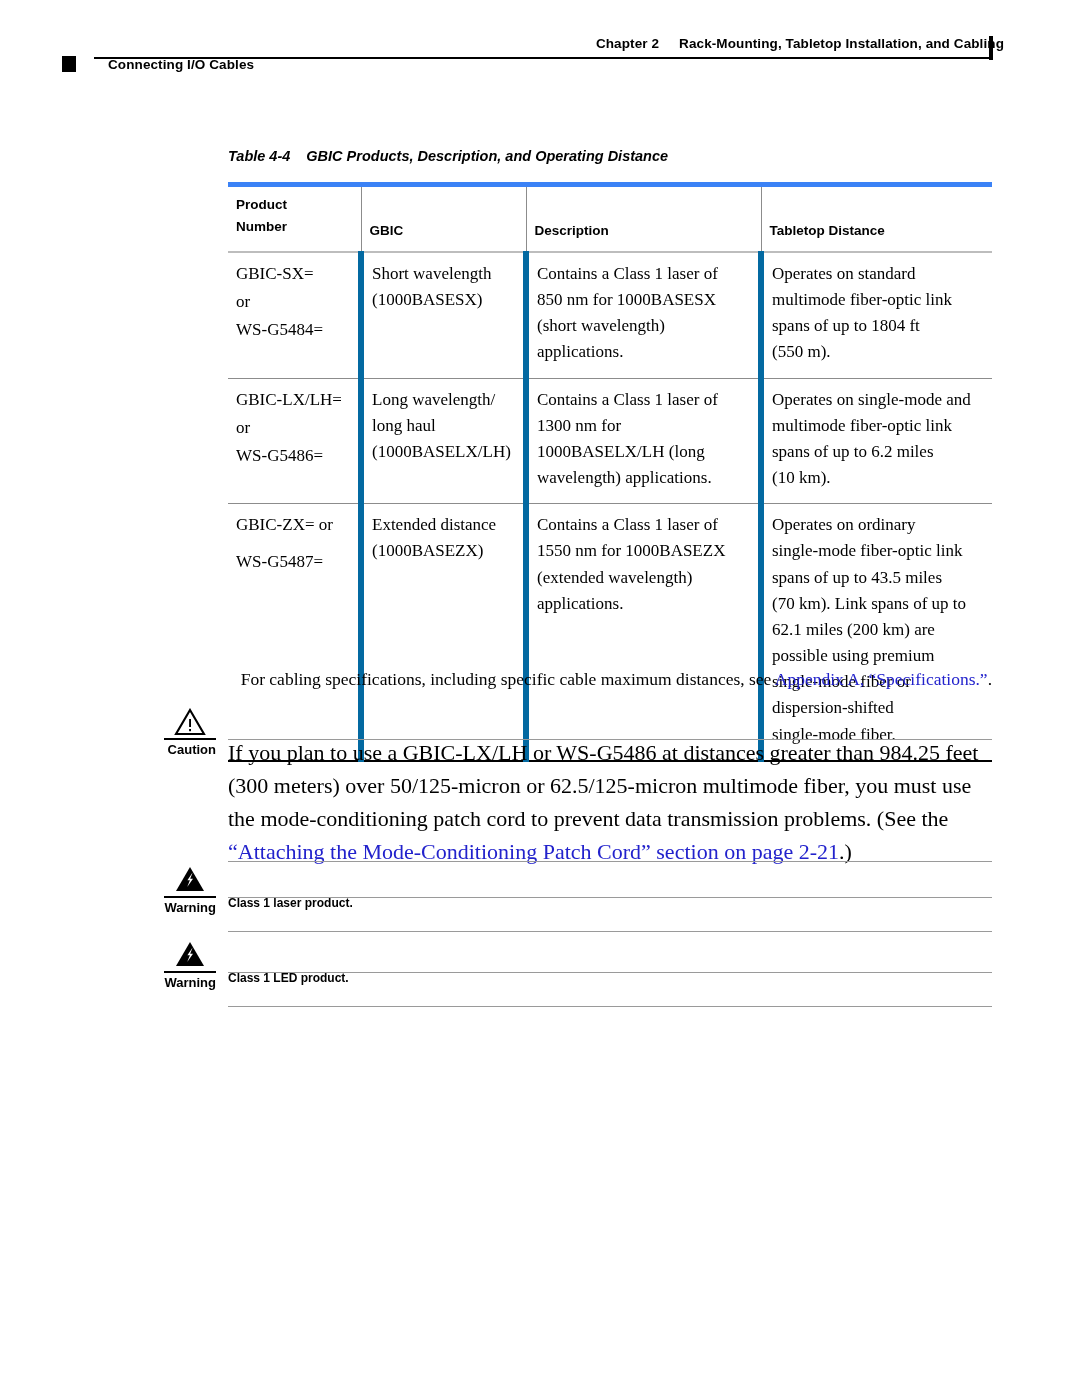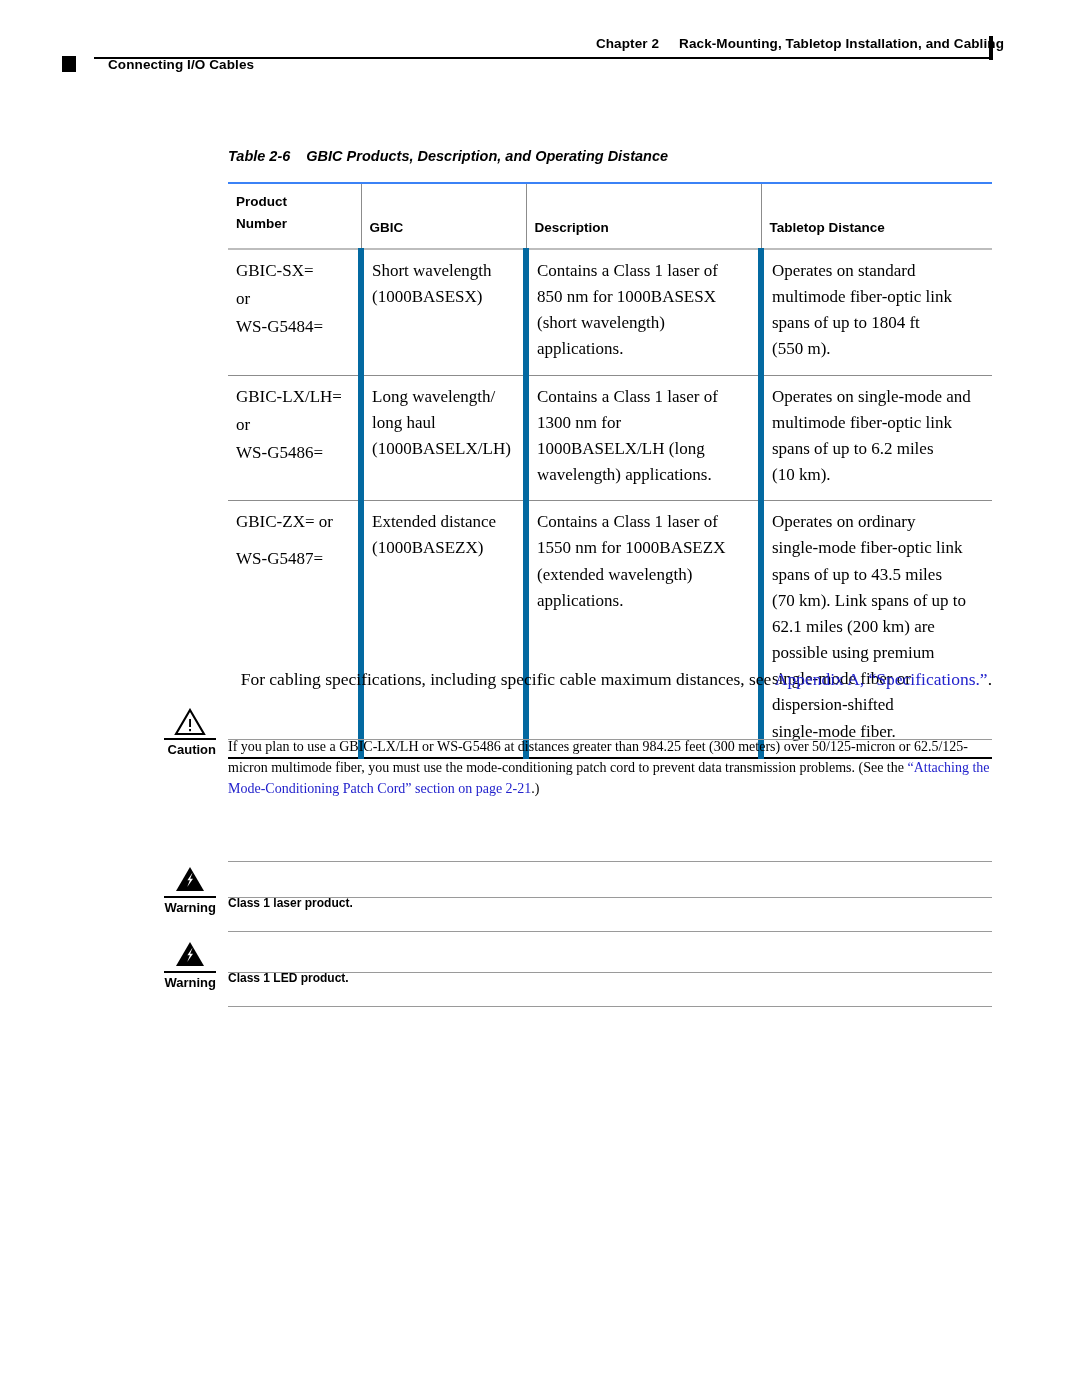--- a/index.html
+++ b/index.html
@@ -106,21 +106,21 @@
   .gbic-table col.c3 { width: 235px; }
   .gbic-table col.c4 { width: 231px; }
 
   .gbic-table thead th {
     font-family: "Liberation Sans", sans-serif;
     font-weight: bold;
     font-size: 13.5px;
     text-align: left;
     vertical-align: top;
     padding: 7px 10px 9px 8px;
-    border-top: 2px solid #3b82f6;
+    border-top: 5px solid #3b82f6;
     border-bottom: 2px solid #bdbdbd;
     border-right: 1px solid #8c8c8c;
     line-height: 1.62;
   }
   .gbic-table thead th:last-child { border-right: none; }
   .gbic-table thead th .hdr-l2 { display: block; }
 
   .gbic-table tbody td {
     font-family: "Liberation Serif", serif;
     font-size: 17px;
@@ -173,21 +173,21 @@
     left: 0;
     width: 66px;
     text-align: right;
     font-family: "Liberation Sans", sans-serif;
     font-weight: bold;
     font-size: 13px;
   }
   .admon-body {
     margin-left: 78px;
     font-family: "Liberation Serif", serif;
-    font-size: 14px;
+    font-size: 22px;
     line-height: 1.5;
   }
   .admon-rule-top {
     position: absolute;
     left: 78px;
     width: 764px;
     height: 1px;
     background: #9a9a9a;
   }
   .admon-rule-bot {
@@ -248,21 +248,21 @@
   </div>
   <div class="hdr-tick-right"></div>
   <div class="hdr-rule-right"></div>
   <div class="hdr-square"></div>
   <div class="hdr-section">Connecting I/O Cables</div>
 </div>
 
 <div class="content">
 
   <div class="table-caption">
-    <span class="cap-num">Table 2-6</span><span>GBIC Products, Description, and Operating Distance</span>
+    <span class="cap-num">Table 4-4</span><span>GBIC Products, Description, and Operating Distance</span>
   </div>
 
   <table class="gbic-table">
     <colgroup>
       <col class="c1">
         <col class="c2">
         <col class="c3">
         <col class="c4">
     </colgroup>
     <thead>

